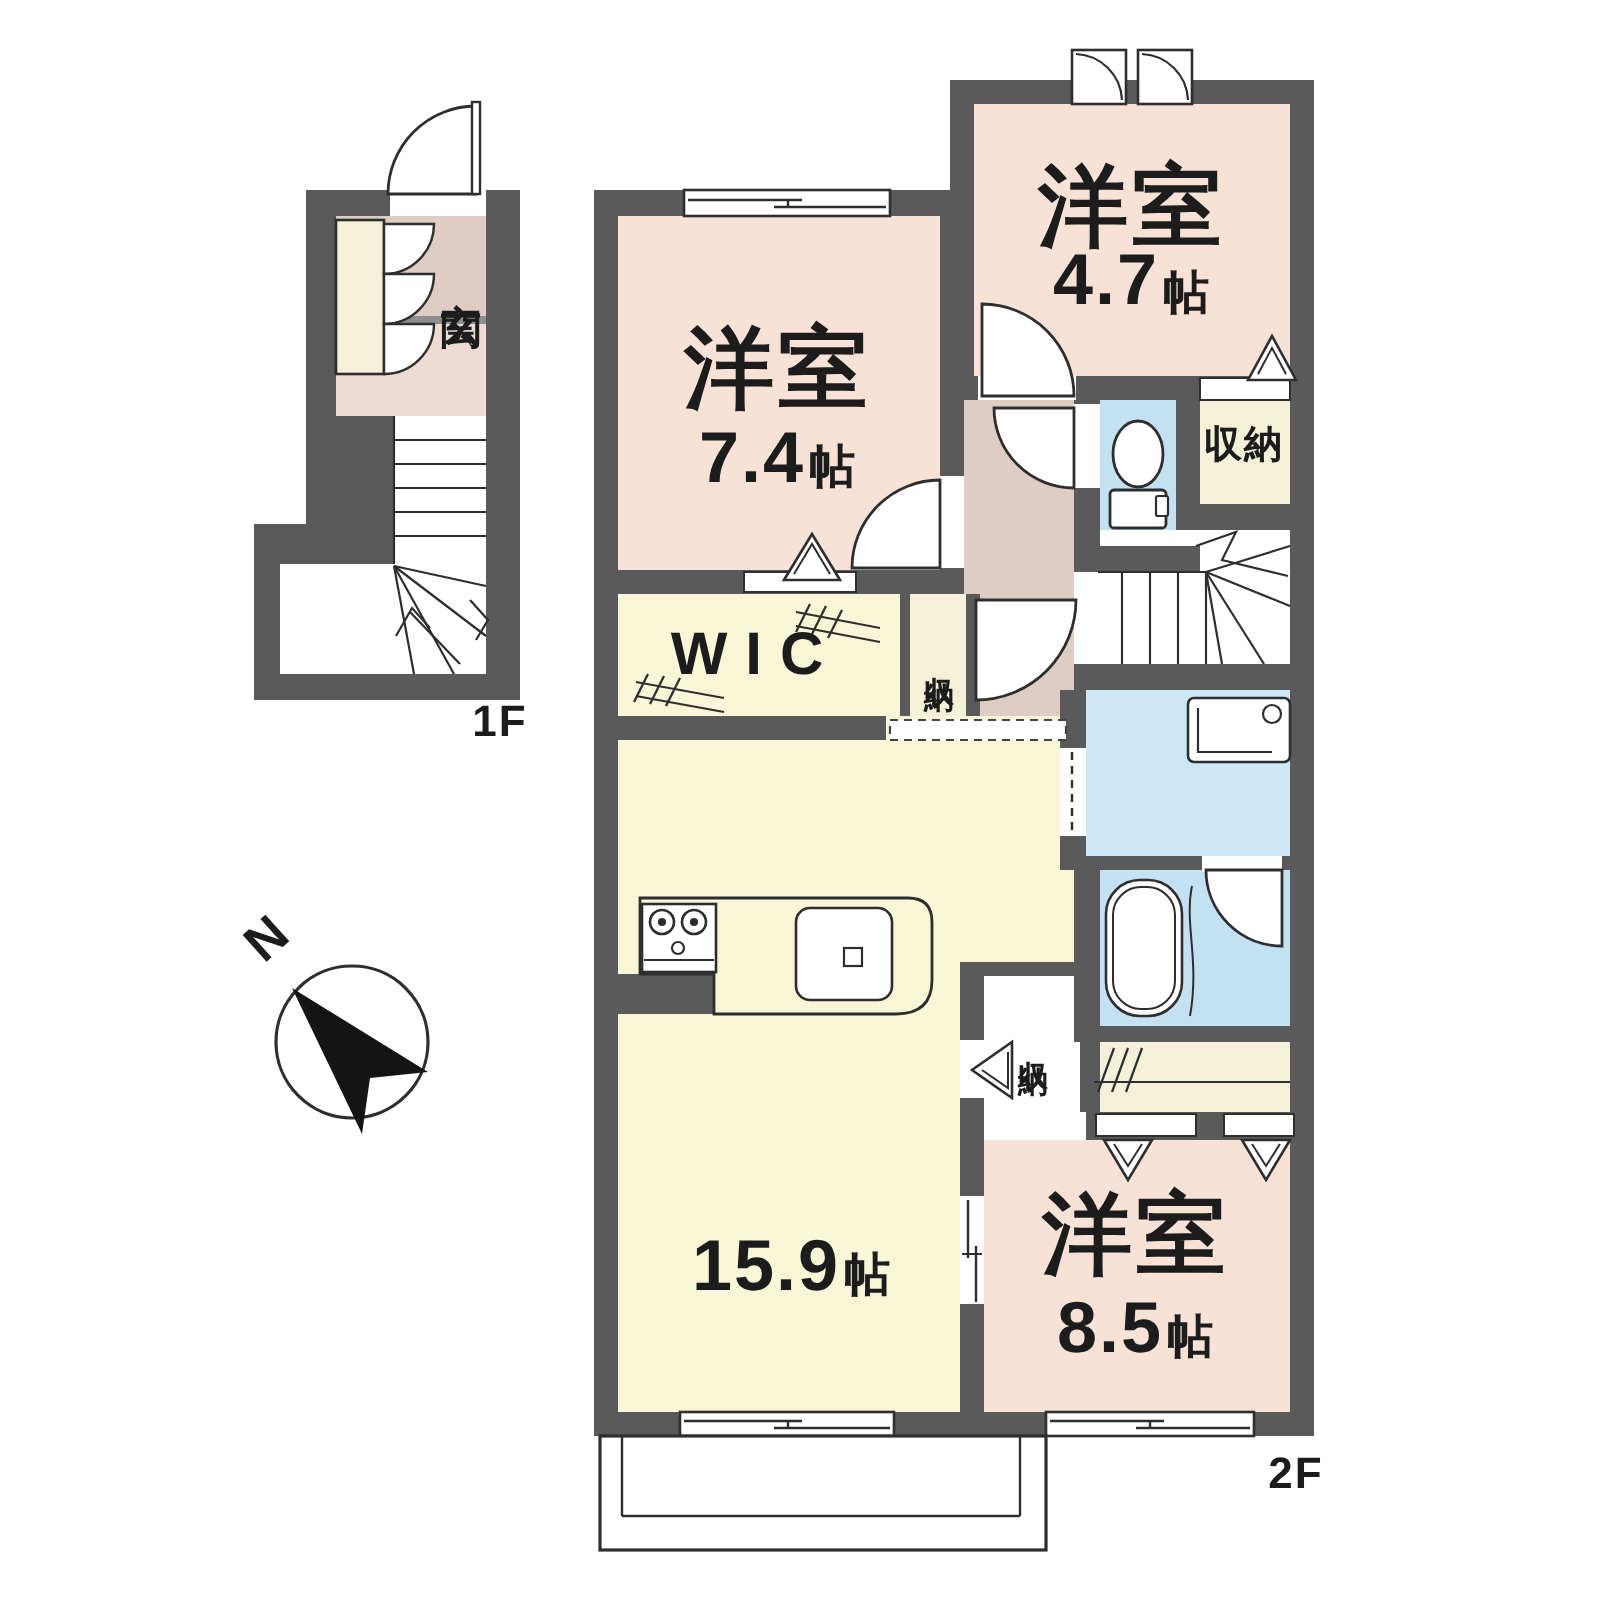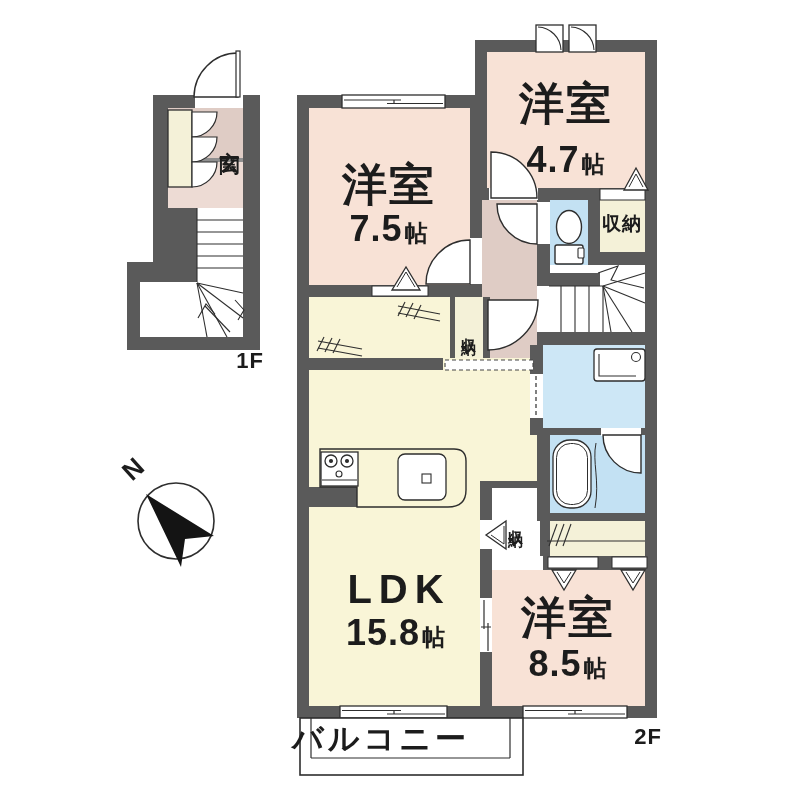--- a/index.html
+++ b/index.html
@@ -296,44 +296,43 @@
   <g fill="none" stroke="#2e2e2e" stroke-width="1.6">
     <rect x="300" y="718" width="223" height="57" fill="#ffffff"></rect>
     <line x1="311" y1="718" x2="311" y2="758" stroke-width="1.2"></line>
     <line x1="510" y1="718" x2="510" y2="758" stroke-width="1.2"></line>
     <line x1="311" y1="758" x2="510" y2="758" stroke-width="1.2"></line>
   </g>
 </svg>
 
 <div class="lbl rm" style="left:389px;top:184px;">洋室</div>
 <div class="lbl size" style="left:389px;top:229px;">
-      <span>7.5</span>
+      <span>7.4</span>
       <span class="unit">帖</span>
     </div>
 
 <div class="lbl rm" style="left:566px;top:103px;">洋室</div>
-<div class="lbl size" style="left:566px;top:160px;">
+<div class="lbl size" style="left:566px;top:140px;align-items:flex-end;">
       <span>4.7</span>
       <span class="unit">帖</span>
     </div>
 
 <div class="lbl rm" style="left:568px;top:617px;">洋室</div>
 <div class="lbl size" style="left:568px;top:664px;">
       <span>8.5</span>
       <span class="unit">帖</span>
     </div>
 
-<div class="lbl ldk" style="left:399px;top:589px;">LDK</div>
 <div class="lbl size" style="left:396px;top:633px;">
-      <span>15.8</span>
+      <span>15.9</span>
       <span class="unit">帖</span>
     </div>
 
+<div class="lbl wic" style="left:378px;top:328px;">WIC</div>
 <div class="lbl st-h" style="left:622px;top:223px;">収納</div>
 <div class="lbl st-v vert" style="left:469px;top:329px;">収納</div>
 <div class="lbl st-v vert" style="left:516px;top:521px;">収納</div>
-<div class="lbl balc" style="left:381px;top:738px;">バルコニー</div>
 <div class="lbl genkan vert" style="left:230px;top:139px;">玄関</div>
 <div class="lbl flr" style="left:250px;top:361px;">1F</div>
 <div class="lbl flr" style="left:648px;top:737px;text-align:right;">2F</div>
 <div class="lbl north" style="left:133px;top:469px;">N</div>
 
 </div>
 
 </body></html>

